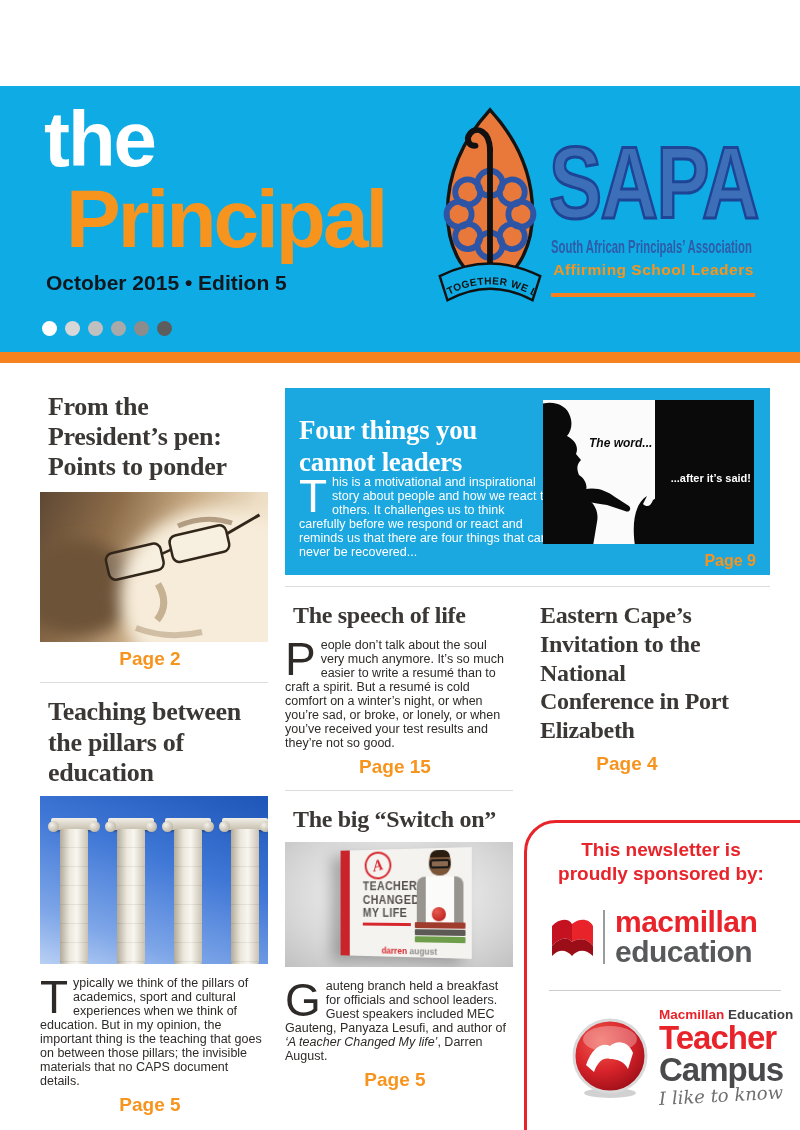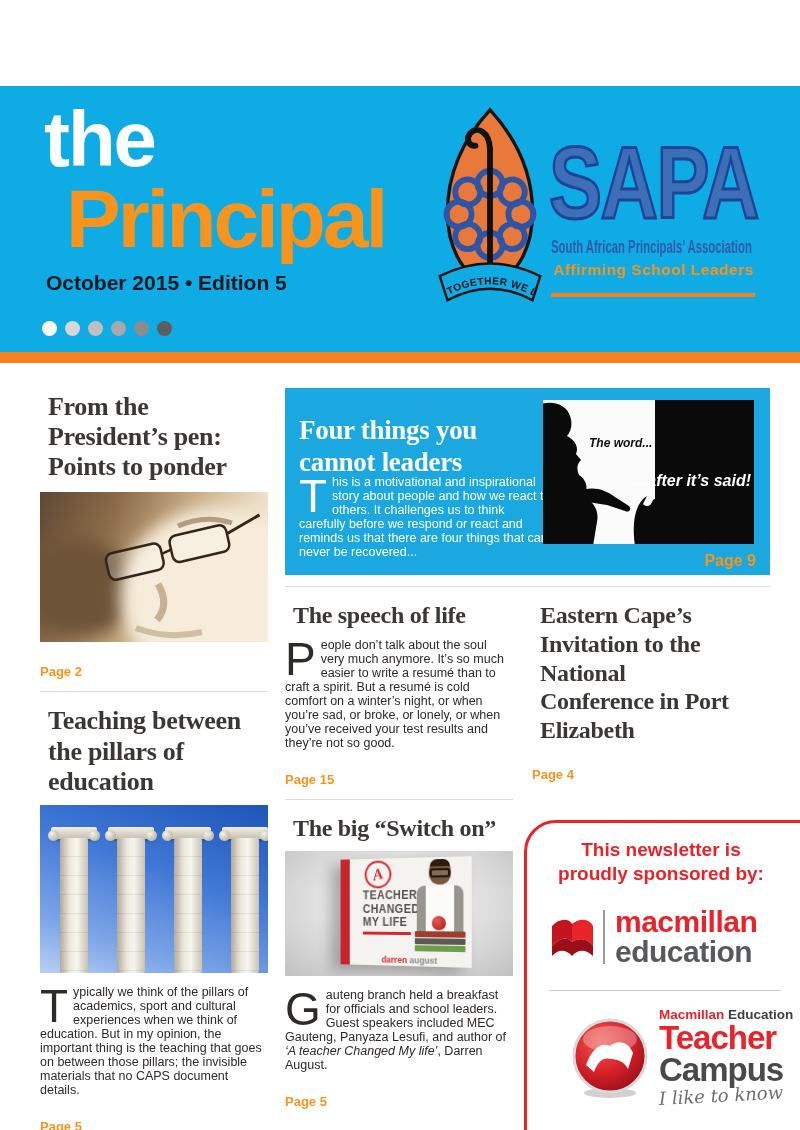--- a/index.html
+++ b/index.html
@@ -25,21 +25,21 @@
   .sapa-tagline { position:absolute; left:551px; top:175px; width:205px; text-align:center;
                   font-size:15.5px; font-weight:bold; color:#F7941D; letter-spacing:.5px; }
   .sapa-underline { position:absolute; left:551px; top:207px; width:204px; height:4px; background:#F5821F; }
 
   
   .hl { font-family:"Liberation Serif", serif; font-weight:bold; color:#3B3735; letter-spacing:-.3px; margin:8px; }
   .hl-26 { font-size:26px; line-height:1.16; }
   .hl-24 { font-size:24px; line-height:1.2; }
   .body-text { font-size:12.5px; line-height:14px; color:#2E2A28; margin:12px 0 0 0; }
   .drop-cap { float:left; font-size:46px; line-height:38px; padding:2px 5px 0 0; color:#2E2A28; }
-  .page-label { text-align:left; color:#F7941D; font-weight:bold; font-size:13px; margin-top:22px; padding-right:8px; }
+  .page-label { text-align:center; color:#F7941D; font-weight:bold; font-size:19px; margin-top:6px; padding-right:8px; }
   .divider { border:none; border-top:1px solid #DCDCDC; margin:12px 0 14px 0; }
 
   
   .col-left  { position:absolute; left:40px;  top:384px; width:228px; }
   .col-mid   { position:absolute; left:285px; top:593px; width:228px; }
   .col-right { position:absolute; left:532px; top:593px; width:240px; }
   .col-right .hl-24 { width:190px; }
 
   
   .photo { position:relative; overflow:hidden; }
@@ -64,21 +64,21 @@
 
   
   .blue-box { position:absolute; left:285px; top:388px; width:485px; height:187px; background:#1BA7E0; }
   .bb-title { position:absolute; left:14px; top:5px; width:260px; font-family:"Liberation Serif",serif;
               font-weight:bold; font-size:27px; line-height:1.18; color:#ffffff; letter-spacing:-.3px; }
   .bb-body { position:absolute; left:14px; top:74px; width:252px; color:#ffffff; font-size:12.5px; line-height:14px; }
   .bb-body .drop-cap { color:#ffffff; }
   .bb-img { position:absolute; left:258px; top:12px; width:211px; height:144px; overflow:hidden; }
   .bb-img svg { position:absolute; inset:0; }
   .bb-cap-left { position:absolute; left:46px; top:36px; font-size:12px; font-weight:bold; font-style:italic; color:#0d0d0d; }
-  .bb-cap-right { position:absolute; right:3px; top:72px; font-size:16px; font-weight:bold; font-style:italic; color:#ffffff;margin-left:36px; }
+  .bb-cap-right { position:absolute; right:3px; top:72px; font-size:11px; font-weight:bold; color:#ffffff;margin-left:36px; }
   .bb-page { position:absolute; right:14px; bottom:5px; color:#F7941D; font-weight:bold; font-size:16px; }
   .divider-under-box { position:absolute; left:285px; top:586px; width:485px; border-top:1px solid #DCDCDC; }
 
   
   .photo-book { margin-top:6px; width:228px; height:125px;
      background:radial-gradient(160px 100px at 50% 42%, #fdfdfd, #d6d6d6 70%, #c2c2c2); }
   .book { position:absolute; left:52px; top:7px; width:124px; height:108px; background:#f4f3f0;
           border-left:10px solid #C9242B; box-shadow:-10px 6px 14px rgba(0,0,0,.28);
           transform:perspective(420px) rotateY(-12deg); }
   .grade { position:absolute; left:16px; top:2px; width:24px; height:24px; border:2px solid #D7272E;

